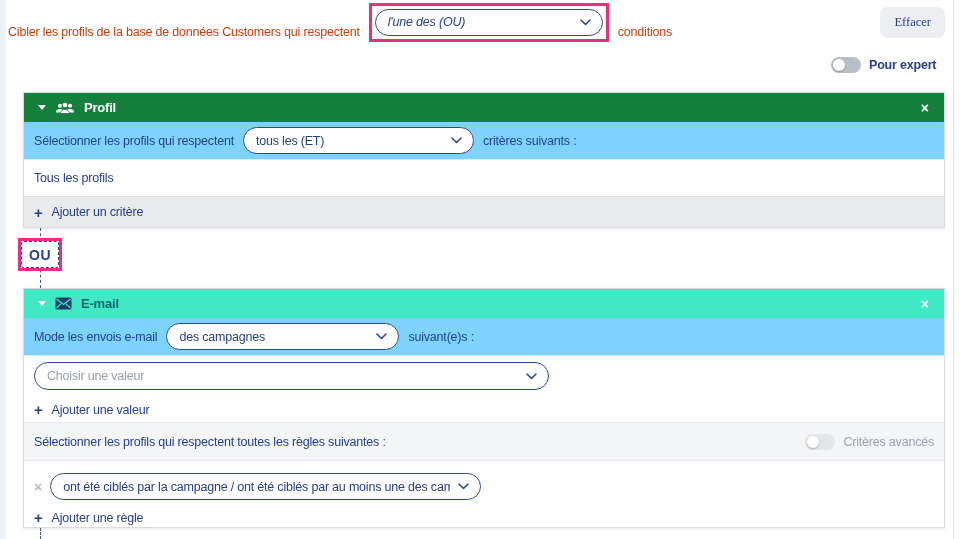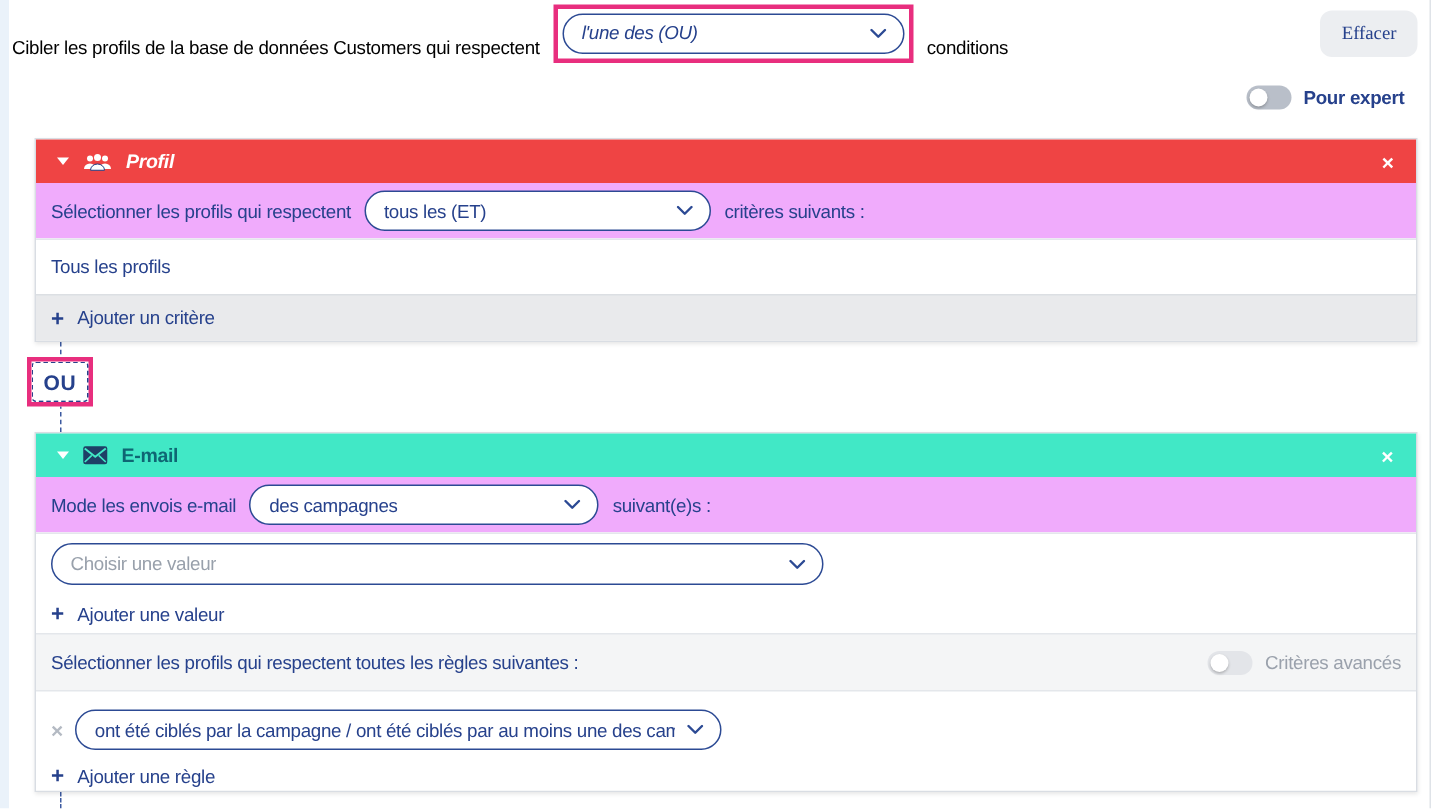--- a/index.html
+++ b/index.html
@@ -3,21 +3,21 @@
 <meta charset="utf-8">
 <style>
   * { margin:0; padding:0; box-sizing:border-box; }
   html,body { width:968px; height:539px; background:#fff; overflow:hidden;
               font-family:"Liberation Sans", sans-serif; }
   .screen { position:relative; width:968px; height:539px; background:#fff; }
 
   .left-strip { position:absolute; left:0; top:0; width:6px; height:539px; background:#eaf2fa; }
   .right-line { position:absolute; left:953px; top:0; width:1px; height:539px; background:#dfe3e8; }
 
-  .t-navy { color:#000000;margin-top:20px; }
+  .t-navy { color:#c2410c;margin-top:20px; }
 
   
   .topbar { position:absolute; left:8px; top:1px; width:937px; height:42px;
             display:flex; align-items:center; gap:9px; font-size:12.5px; letter-spacing:-0.2px; }
   .hl-box { border:3px solid #e82e7e; padding:3px; background:#fff; display:inline-flex; flex:none;font-style:italic; }
   .select { display:inline-flex; align-items:center; justify-content:space-between; gap:8px;
             border:1.5px solid #2c4a94; border-radius:14px; background:#fff;
             height:27px; padding:0 11px 0 12px; color:#26418c; font-size:12.5px;
             letter-spacing:-0.2px; cursor:pointer; flex:none; white-space:nowrap; }
   .w-op   { width:228px; }
@@ -53,33 +53,33 @@
               font-size:14px; font-weight:bold; color:#26418c; letter-spacing:.5px; cursor:pointer;text-align:right; }
 
   
   .panel { position:absolute; left:23px; width:922px; background:#fff;
            border:1px solid #d9dde3; box-shadow:0 1px 3px rgba(0,0,0,.10); z-index:2;
            display:flex; flex-direction:column; }
   .panel.profil { top:92px;  height:136px; }
   .panel.email  { top:288px; height:240px; }
 
   .p-head { height:29px; flex:none; display:flex; align-items:center; gap:9px; padding:0 15px 0 14px; cursor:pointer; }
-  .p-head.blue { background:#ef4444;font-style:italic; }
+  .p-head.blue { background:#15803d; }
   .p-head.teal { background:#41e8c6; }
   .caret { width:0; height:0; border-left:4px solid transparent; border-right:4px solid transparent;
            border-top:5px solid #fff; cursor:pointer; flex:none; }
   .p-title { font-size:13px; font-weight:bold; letter-spacing:-0.2px; }
   .p-head.blue .p-title { color:#fff; }
   .p-head.teal .p-title { color:#0f6673; }
   .p-close { margin-left:auto; color:#fff; font-size:14px; font-weight:bold; line-height:1; cursor:pointer; }
 
   .p-row { display:flex; align-items:center; gap:9px; padding:0 10px;
            font-size:12.5px; color:#26418c; letter-spacing:-0.2px; flex:none; }
   .row-37 { height:37px; }
-  .row-gray { background:#f0abfc; }
+  .row-gray { background:#7dd3fc; }
   .row-white { background:#fff; border-top:1px solid #e4e7eb; }
   .row-add { background:#e9eaec; border-top:1px solid #dcdfe3; flex:1 1 auto; cursor:pointer; }
   .plus { font-size:15px; font-weight:bold; color:#26418c; line-height:1; }
   .add-link { display:flex; align-items:center; gap:9px; color:#26418c; font-size:12.5px;
               letter-spacing:-0.2px; cursor:pointer; width:max-content; }
 
   .p-section { background:#fff; border-top:1px solid #e4e7eb; padding:6px 10px 0;
                display:flex; flex-direction:column; gap:10px; flex:none; }
   .value-sec { height:67px;gap:12px; }
   .rule-sec  { height:70px; padding-top:12px; flex:1 1 auto; }

